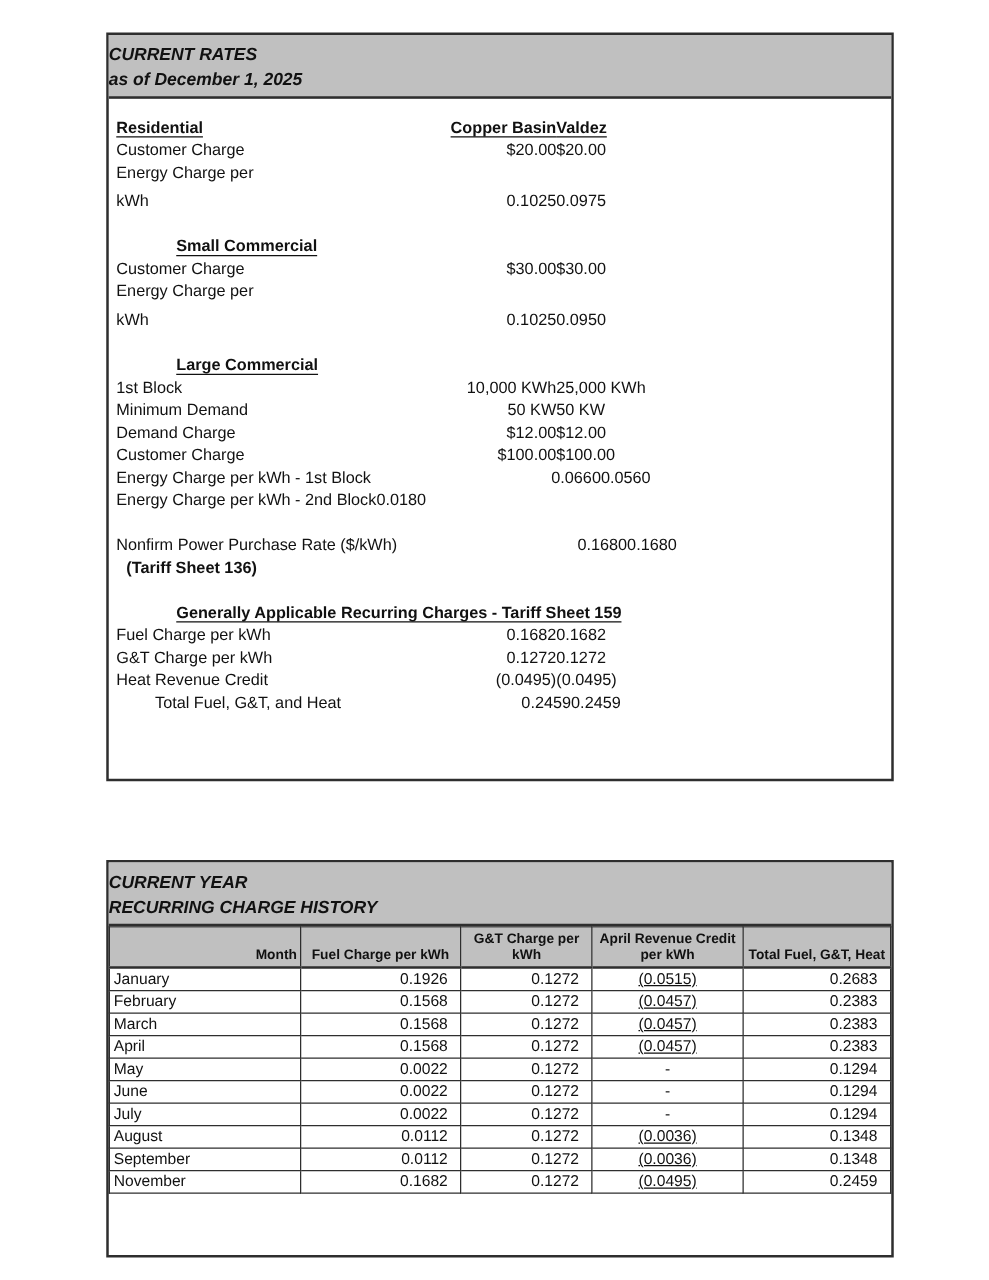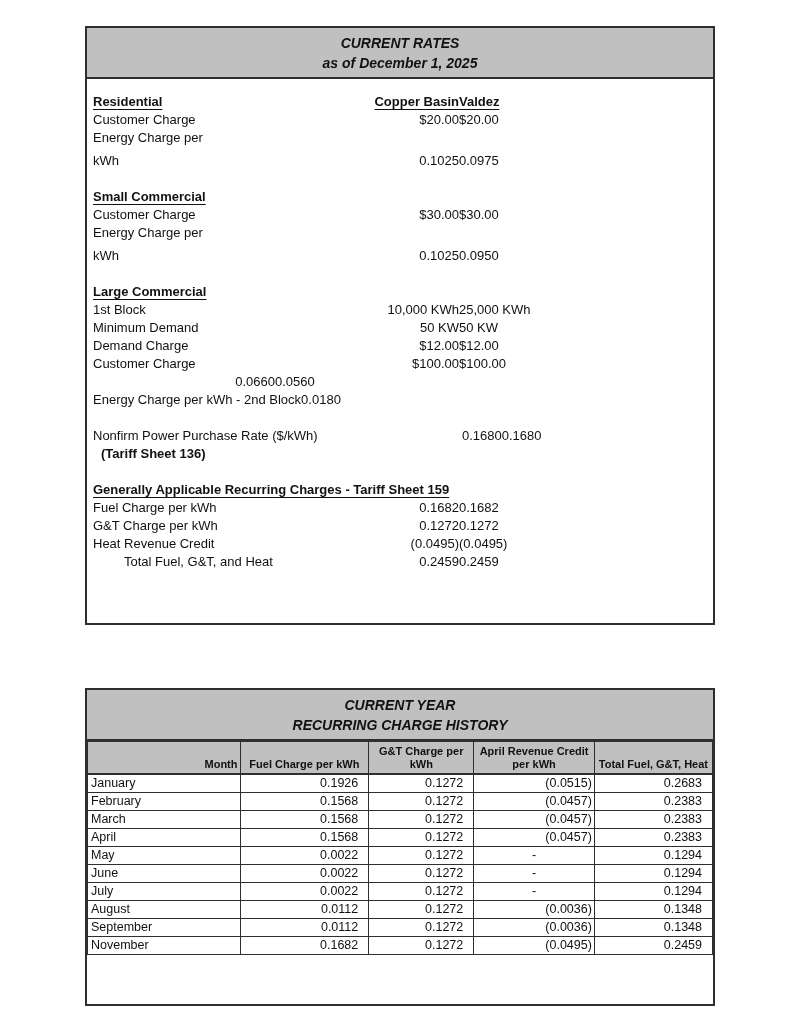--- a/index.html
+++ b/index.html
@@ -10,36 +10,36 @@
   }
   .tbl {
     position:absolute; left:85px; width:630px; box-sizing:border-box;
     border:2px solid #2e2e2e; background:#fff;
   }
   #rates-table   { top:26px;  height:599px; }
   #history-table { top:688px; height:318px; }
 
   .title-bar {
     background:#c0c0c0; border-bottom:2px solid #2e2e2e;
-    text-align:center; font-weight:bold; font-style:italic;
+    text-align:left; font-weight:bold; font-style:italic;
     font-size:14px; line-height:20px; padding:5px 0 4px 0;
   }
 
   
-  .rates-body { padding:14px 8px 0 6px; font-size:13px; }
+  .rates-body { padding:14px 22px 0 6px; font-size:13px; }
   .r-row { display:grid; grid-template-columns:1fr 184px 246px; line-height:18px; min-height:18px; }
   .r-label  { text-align:left; white-space:nowrap; }
   .r-copper { text-align:right; white-space:nowrap; }
   .r-valdez { text-align:left; padding-right:12px; white-space:nowrap; }
   .r-row.head .r-label, .r-row.head .r-copper, .r-row.head .r-valdez {
     font-weight:bold; text-decoration:underline; text-underline-offset:3px;
   }
   .r-row.head .r-valdez { padding-right:34px; }
   .r-row.section .r-label {
-    font-weight:bold; text-decoration:underline; text-underline-offset:3px; grid-column:1 / -1;
+    font-weight:bold; text-decoration:underline; text-underline-offset:3px; grid-column:1 / -1;margin-left:48px;
   }
   .r-row.subnote .r-label { font-weight:bold; padding-left:8px; }
   .r-row.total .r-label   { padding-left:31px; }
   .r-row.gap   { margin-top:5px; }
   .r-row.blank { height:18px; }
 
   
   .hist-grid { width:100%; border-collapse:collapse; table-layout:fixed; }
   .hist-grid col.c-month { width:24.4%; }
   .hist-grid col.c-fuel  { width:20.6%; }
@@ -50,21 +50,21 @@
     font-size:11px; font-weight:bold; line-height:13px;
     text-align:center; vertical-align:bottom; padding:3px 2px 2px 2px;
   }
   .hist-grid th.h-month { text-align:right; padding-left:3px; }
   .hist-grid td {
     border:1px solid #2e2e2e; font-size:12.5px; height:17px; line-height:17px;
     padding:0 2px; white-space:nowrap; overflow:hidden;
   }
   .hist-grid td.month { text-align:left; padding-left:3px; }
   .hist-grid td.num   { text-align:right; padding-right:10px;margin-left:45px; }
-  .hist-grid td.paren { text-align:right; padding-right:2px; }
+  .hist-grid td.paren { text-align:center; padding-right:2px;text-decoration:underline; }
   .hist-grid td.dash  { text-align:center; }
 </style>
 </head>
 <body>
 
 <div class="page">
 
   <section class="tbl" id="rates-table">
     <div class="title-bar">
       <div>CURRENT RATES</div>
@@ -128,20 +128,21 @@
           <div class="r-label">Demand Charge</div>
           <div class="r-copper">$12.00</div>
           <div class="r-valdez">$12.00</div>
         </div>
         <div class="r-row item">
           <div class="r-label">Customer Charge</div>
           <div class="r-copper">$100.00</div>
           <div class="r-valdez">$100.00</div>
         </div>
         <div class="r-row item">
+          <div class="r-label">Energy Charge per kWh - 1st Block</div>
           <div class="r-copper">0.0660</div>
           <div class="r-valdez">0.0560</div>
         </div>
         <div class="r-row item">
           <div class="r-label">Energy Charge per kWh - 2nd Block</div>
           <div class="r-valdez">0.0180</div>
         </div>
         <div class="r-row blank"></div>
         <div class="r-row item">
           <div class="r-label">Nonfirm Power Purchase Rate ($/kWh)</div>

